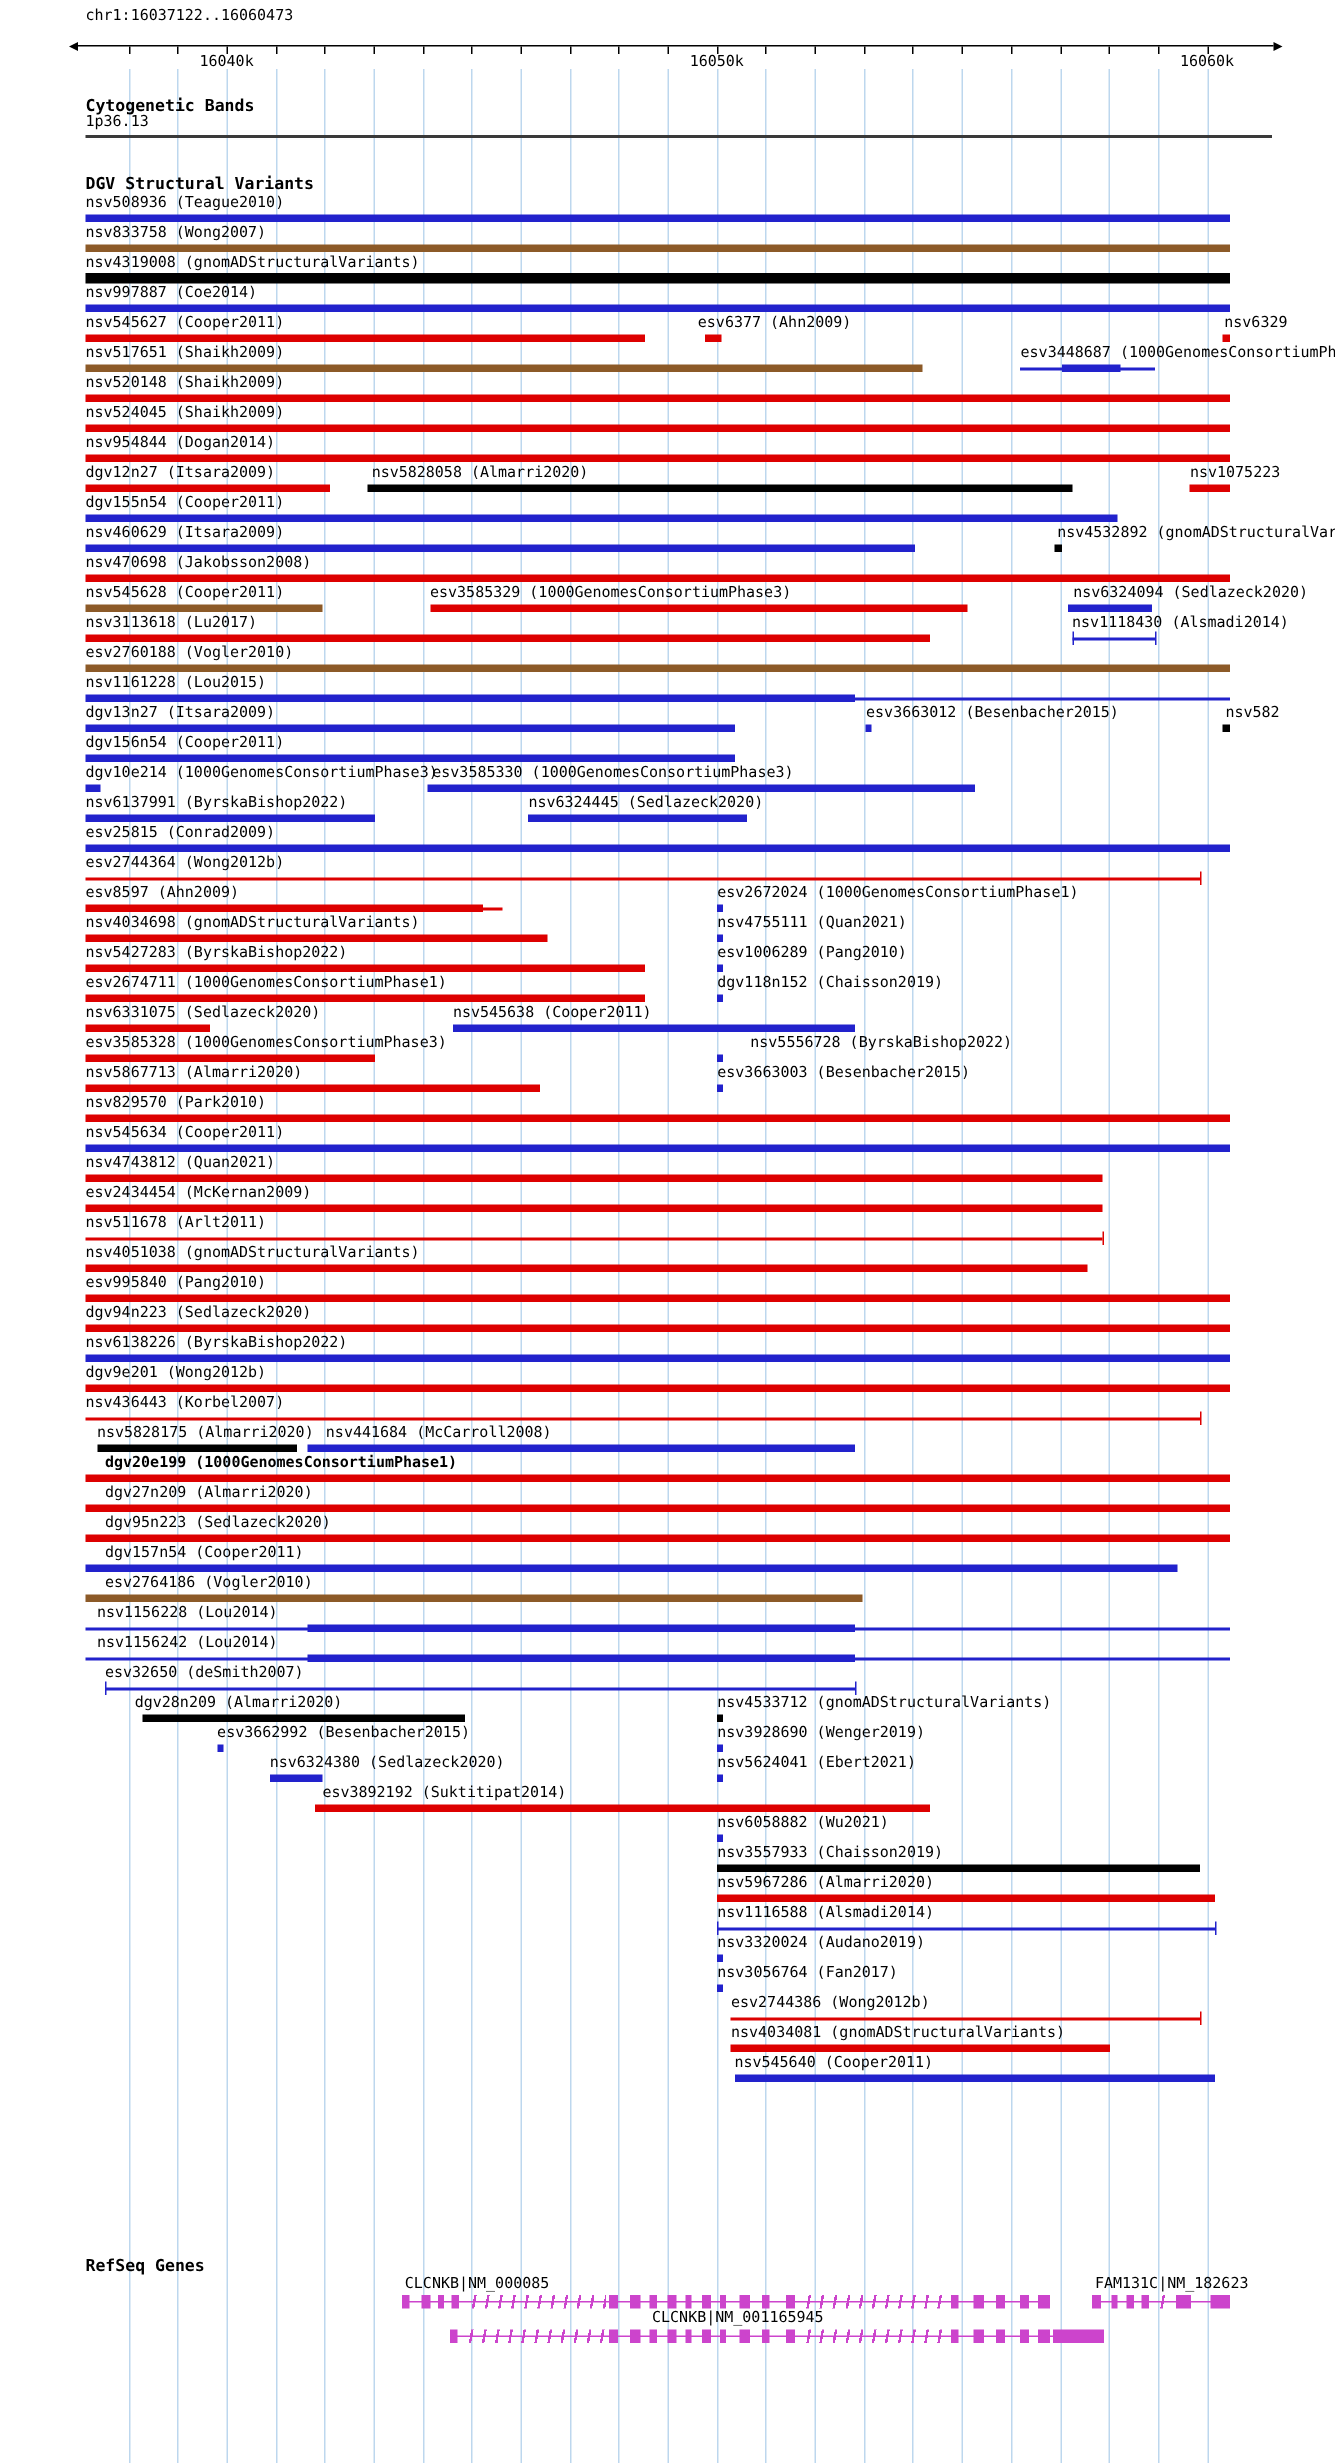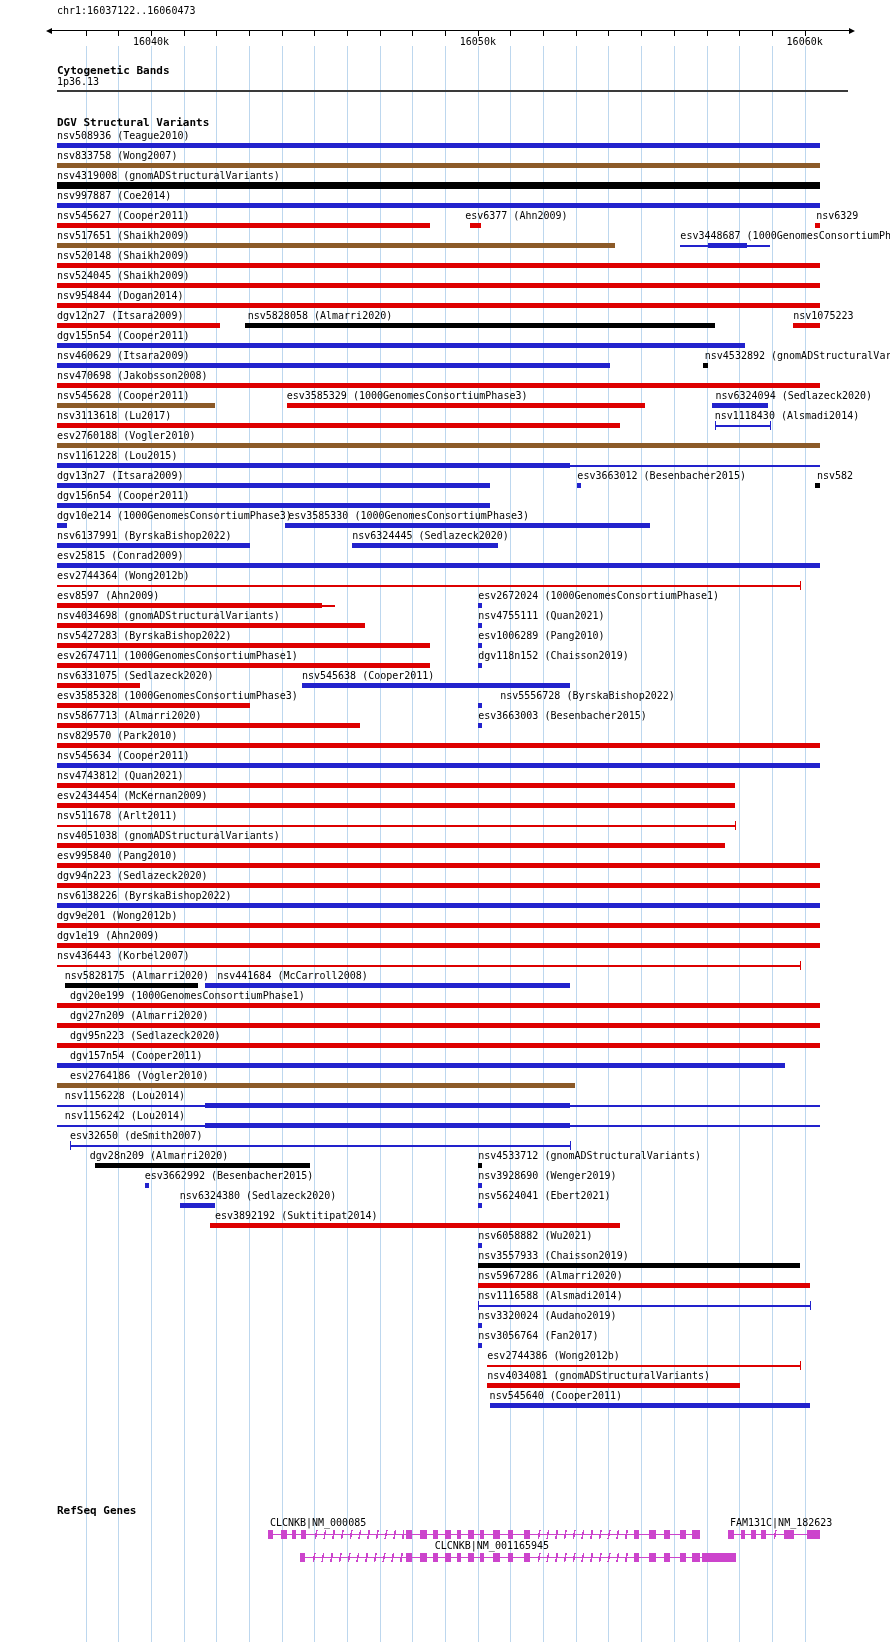--- a/index.html
+++ b/index.html
@@ -306,37 +306,33 @@
       </div>
       <div class="track-row">
         <div class="f-bar" style="left: 57px; width: 763px; background: rgb(34, 34, 204);"></div>
         <div class="f-label" style="left: 57px;">nsv6138226 (ByrskaBishop2022)</div>
       </div>
       <div class="track-row">
         <div class="f-bar" style="left: 57px; width: 763px; background: rgb(221, 0, 0);"></div>
         <div class="f-label" style="left: 57px;">dgv9e201 (Wong2012b)</div>
       </div>
       <div class="track-row">
-        <div class="f-bar" style="left: 57px; width: 763px; background: rgb(221, 0, 0);"></div>
-        <div class="f-label" style="left: 57px;">dgv1e19 (Ahn2009)</div>
-      </div>
-      <div class="track-row">
         <div class="f-line" style="left: 57px; width: 743.162px; background: rgb(221, 0, 0);"></div>
         <div class="f-endtick" style="left: 800.162px; background: rgb(221, 0, 0);"></div>
         <div class="f-label" style="left: 57px;">nsv436443 (Korbel2007)</div>
       </div>
       <div class="track-row">
         <div class="f-bar" style="left: 64.63px; width: 133.525px; background: rgb(0, 0, 0);"></div>
         <div class="f-label" style="left: 64.63px;">nsv5828175 (Almarri2020)</div>
         <div class="f-bar" style="left: 205.022px; width: 364.714px; background: rgb(34, 34, 204);"></div>
         <div class="f-label" style="left: 217.23px;">nsv441684 (McCarroll2008)</div>
       </div>
       <div class="track-row">
         <div class="f-bar" style="left: 57px; width: 763px; background: rgb(221, 0, 0);"></div>
-        <div class="f-label" style="left: 69.971px;">dgv20e199 (1000GenomesConsortiumPhase1)</div>
+        <div class="f-label" style="left: 69.971px; font-weight: bold;">dgv20e199 (1000GenomesConsortiumPhase1)</div>
       </div>
       <div class="track-row">
         <div class="f-bar" style="left: 57px; width: 763px; background: rgb(221, 0, 0);"></div>
         <div class="f-label" style="left: 69.971px;">dgv27n209 (Almarri2020)</div>
       </div>
       <div class="track-row">
         <div class="f-bar" style="left: 57px; width: 763px; background: rgb(221, 0, 0);"></div>
         <div class="f-label" style="left: 69.971px;">dgv95n223 (Sedlazeck2020)</div>
       </div>
       <div class="track-row">

